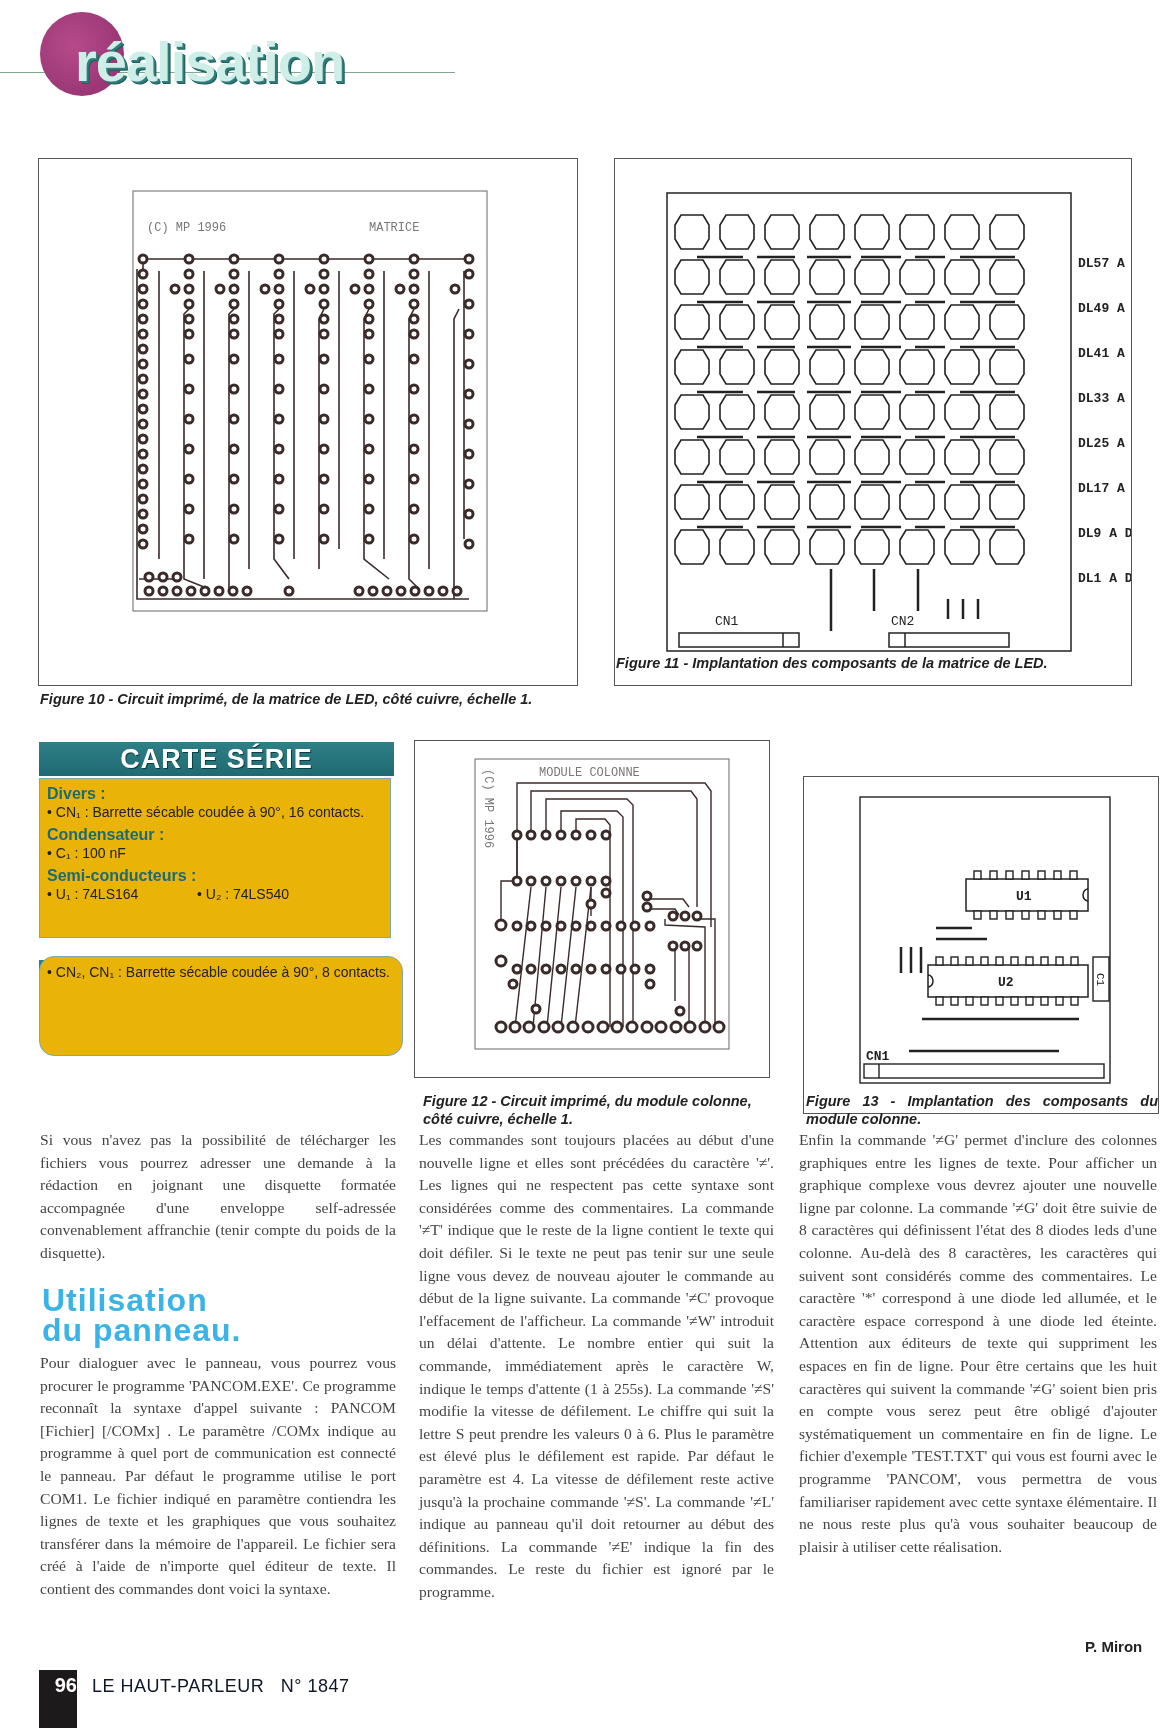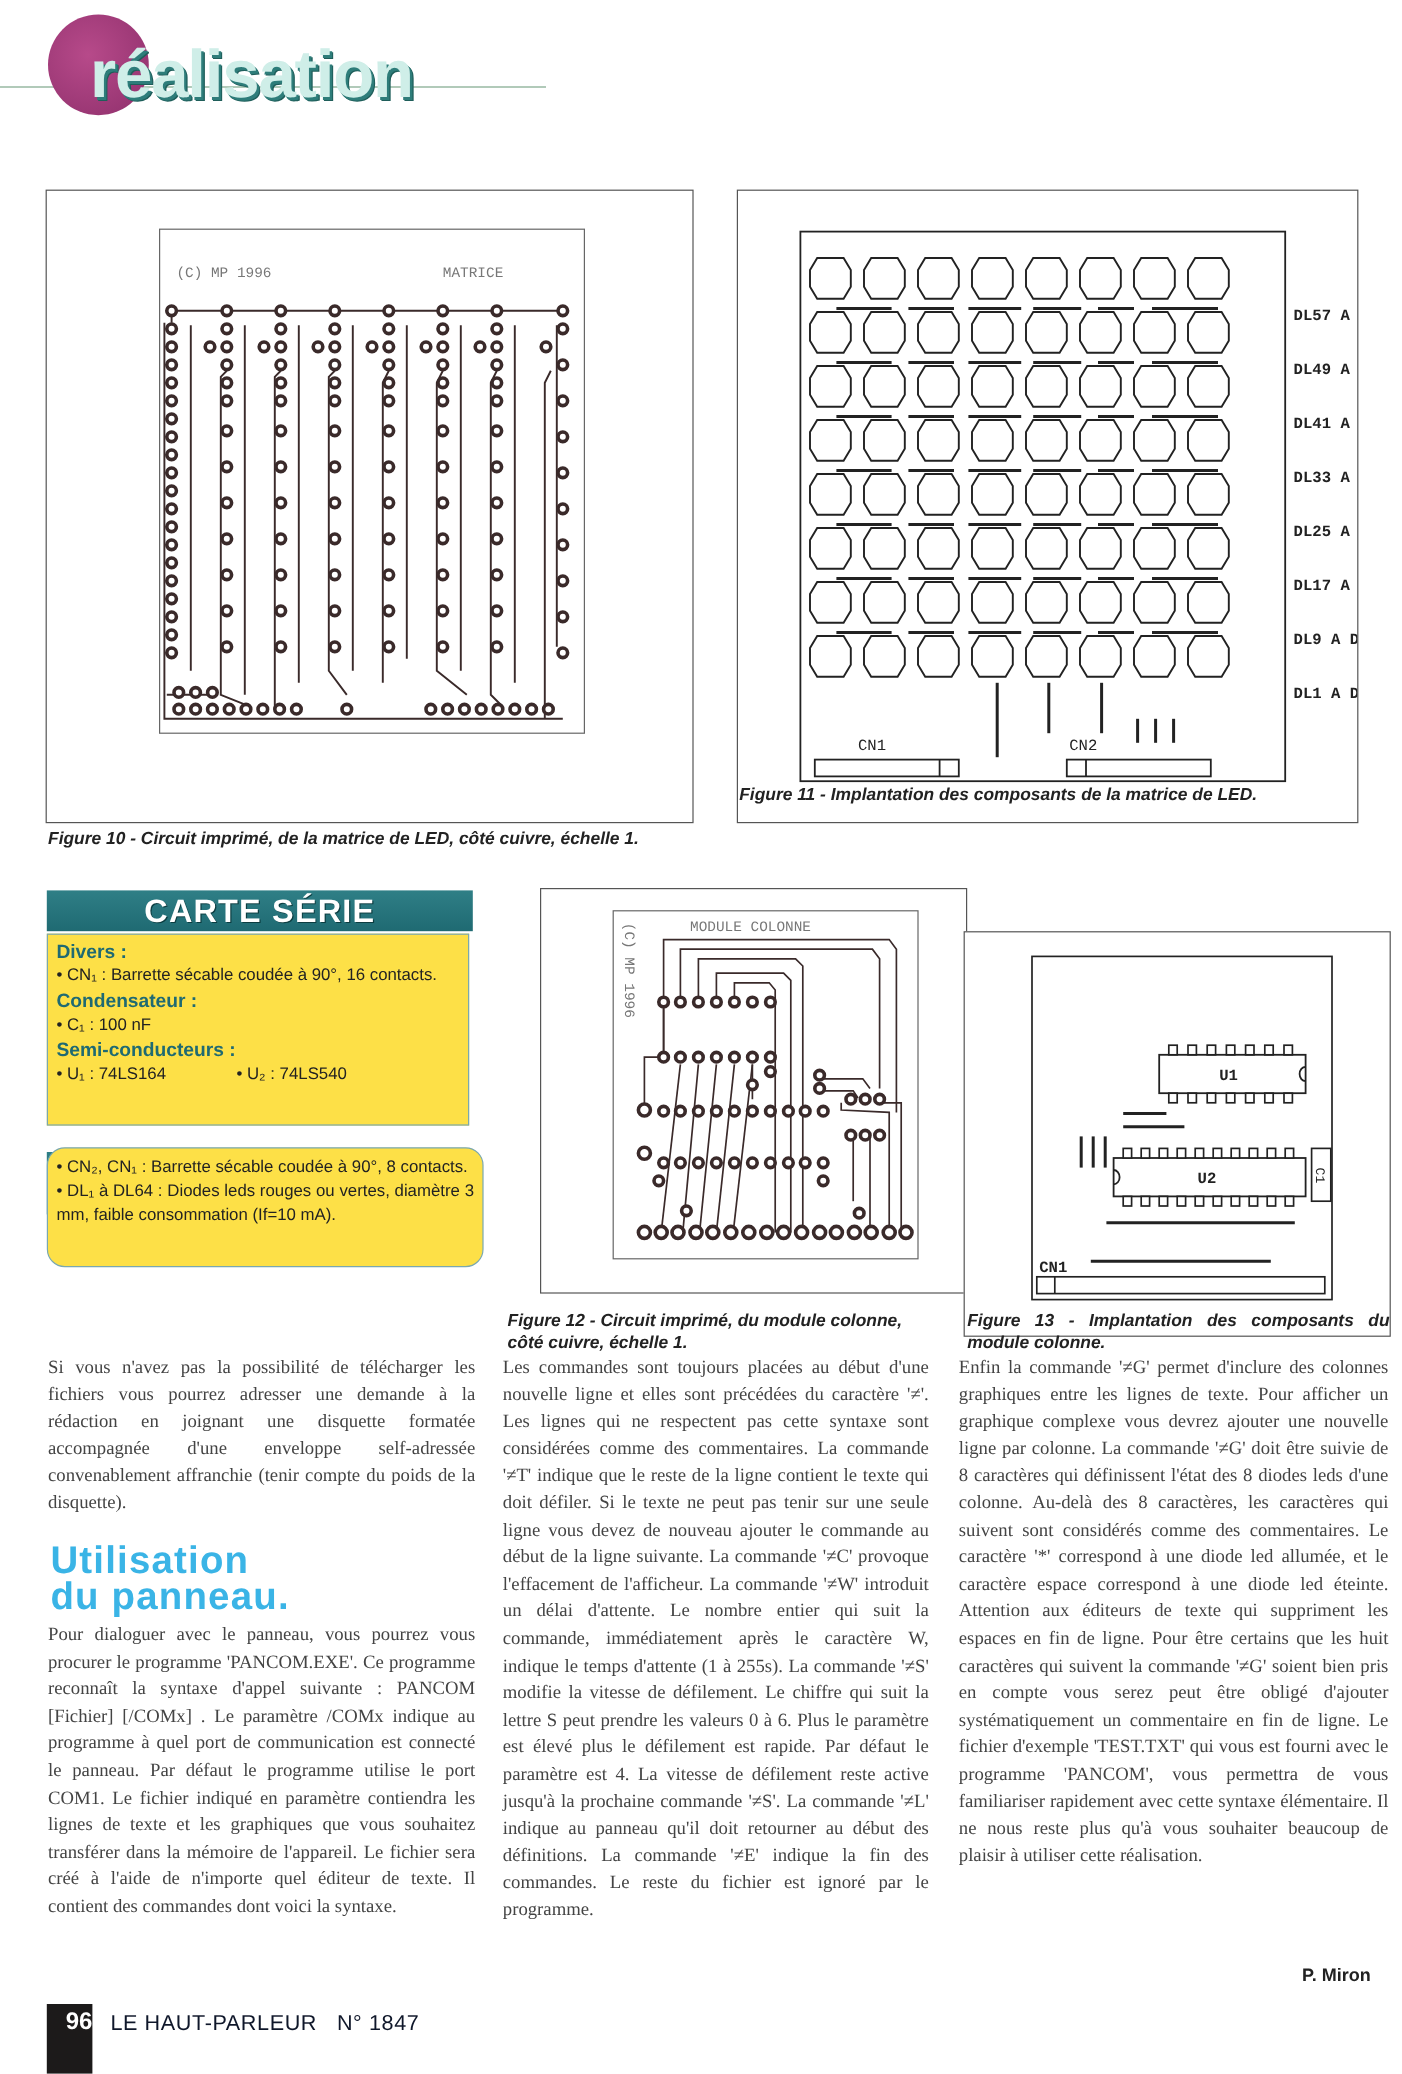--- a/index.html
+++ b/index.html
@@ -9,21 +9,21 @@
   .hdr-line{left:0;top:72px;width:455px;height:1px;background:#7fa88c;}
   .hdr-circle{left:40px;top:12px;width:84px;height:84px;border-radius:50%;background:radial-gradient(circle at 40% 40%,#b74a8a,#8e2f6b);}
   .hdr-title{left:75px;top:32px;font-family:"Liberation Sans",sans-serif;font-weight:bold;font-size:56px;letter-spacing:-1px;color:#cfeee8;text-shadow:2px 2px 0 #2e7d7a,3px 3px 0 #1f5e5a;line-height:60px;}
   
   .fig{border:1px solid #555;background:#fff;}
   .caption{font-family:"Liberation Sans",sans-serif;font-style:italic;font-weight:bold;font-size:14.5px;color:#222;line-height:18px;}
   
   svg text{font-family:"Liberation Mono",monospace;}
   
   .boxhead{background:linear-gradient(#2f7f86,#1f6a72);color:#fff;font-family:"Liberation Sans",sans-serif;font-weight:900;text-align:center;letter-spacing:1px;text-shadow:1px 1px 0 #0c3d41;}
-  .boxbody{background:#fde047;border:1px solid #7aa8b0;font-family:"Liberation Sans",sans-serif;font-size:14px;color:#222;}
+  .boxbody{background:#eab308;border:1px solid #7aa8b0;font-family:"Liberation Sans",sans-serif;font-size:14px;color:#222;}
   .bsub{color:#1f6a72;font-weight:bold;font-size:16px;margin:0;}
   .bline{margin:1px 0 6px 0;}
   
   .col{font-size:15.6px;line-height:22.6px;text-align:justify;color:#444;hyphens:manual;}
   .h2{font-family:"Liberation Sans",sans-serif;font-weight:900;color:#3ab4e6;font-size:32px;line-height:30px;letter-spacing:1px;}
   .sign{font-family:"Liberation Sans",sans-serif;font-weight:bold;font-size:15px;color:#222;}
   .footer-num{left:39px;top:1670px;width:38px;height:58px;background:#1c1a1a;color:#fff;font-family:"Liberation Sans",sans-serif;font-weight:bold;font-size:20px;text-align:right;line-height:30px;}
   .footer-txt{left:92px;top:1676px;font-family:"Liberation Sans",sans-serif;font-size:18px;color:#0f172a;letter-spacing:0.5px;}
 </style>
 </head>
@@ -309,24 +309,23 @@
   <p class="bsub">Semi-conducteurs :</p>
   <p class="bline"><span style="display:inline-block;width:150px;">• U₁ : 74LS164</span><span>• U₂ : 74LS540</span></p>
 </div>
 
 <div class="abs boxhead" style="left:39px;top:960px;width:355px;height:52px;font-size:24px;line-height:25px;padding-top:2px;box-sizing:border-box;">
   <div>MATRICE</div>
   <div>À DIODES LEDS</div>
 </div>
 <div class="abs boxbody" style="left:39px;top:956px;width:364px;height:100px;padding:5px 7px;box-sizing:border-box;text-align:justify;line-height:20px;border-radius:15px;">
   <div>• CN₂, CN₁ : Barrette sécable coudée à 90°, 8 contacts.</div>
-  <div>• DL₁ à DL64 : Diodes leds rouges ou vertes, diamètre 3 mm, faible consommation (If=10 mA).</div>
-</div>
-
-<div class="abs fig" style="left:414px;top:740px;width:354px;height:336px;margin-left:36px;">
+</div>
+
+<div class="abs fig" style="left:414px;top:740px;width:354px;height:336px;">
   <svg width="354" height="336" viewBox="0 0 354 336">
     <rect x="60" y="18" width="254" height="290" fill="none" stroke="#666" stroke-width="1"></rect>
     <text x="124" y="35" font-size="12" fill="#777">MODULE COLONNE</text>
     <text x="0" y="0" font-size="12" fill="#777" transform="translate(70,28) rotate(90)">(C) MP 1996</text>
     <g stroke="#3a2a2a" stroke-width="1.4" fill="none">
       <polyline points="102,94 102,42 290,42 296,50 296,186"></polyline>
       <polyline points="116,94 116,50 276,50 282,58 282,166"></polyline>
       <polyline points="131,94 131,58 212,58 218,64 218,286"></polyline>
       <polyline points="146,94 146,70 202,70 208,76 208,286"></polyline>
       <polyline points="161,94 161,78 190,78 195,84 195,286"></polyline>

